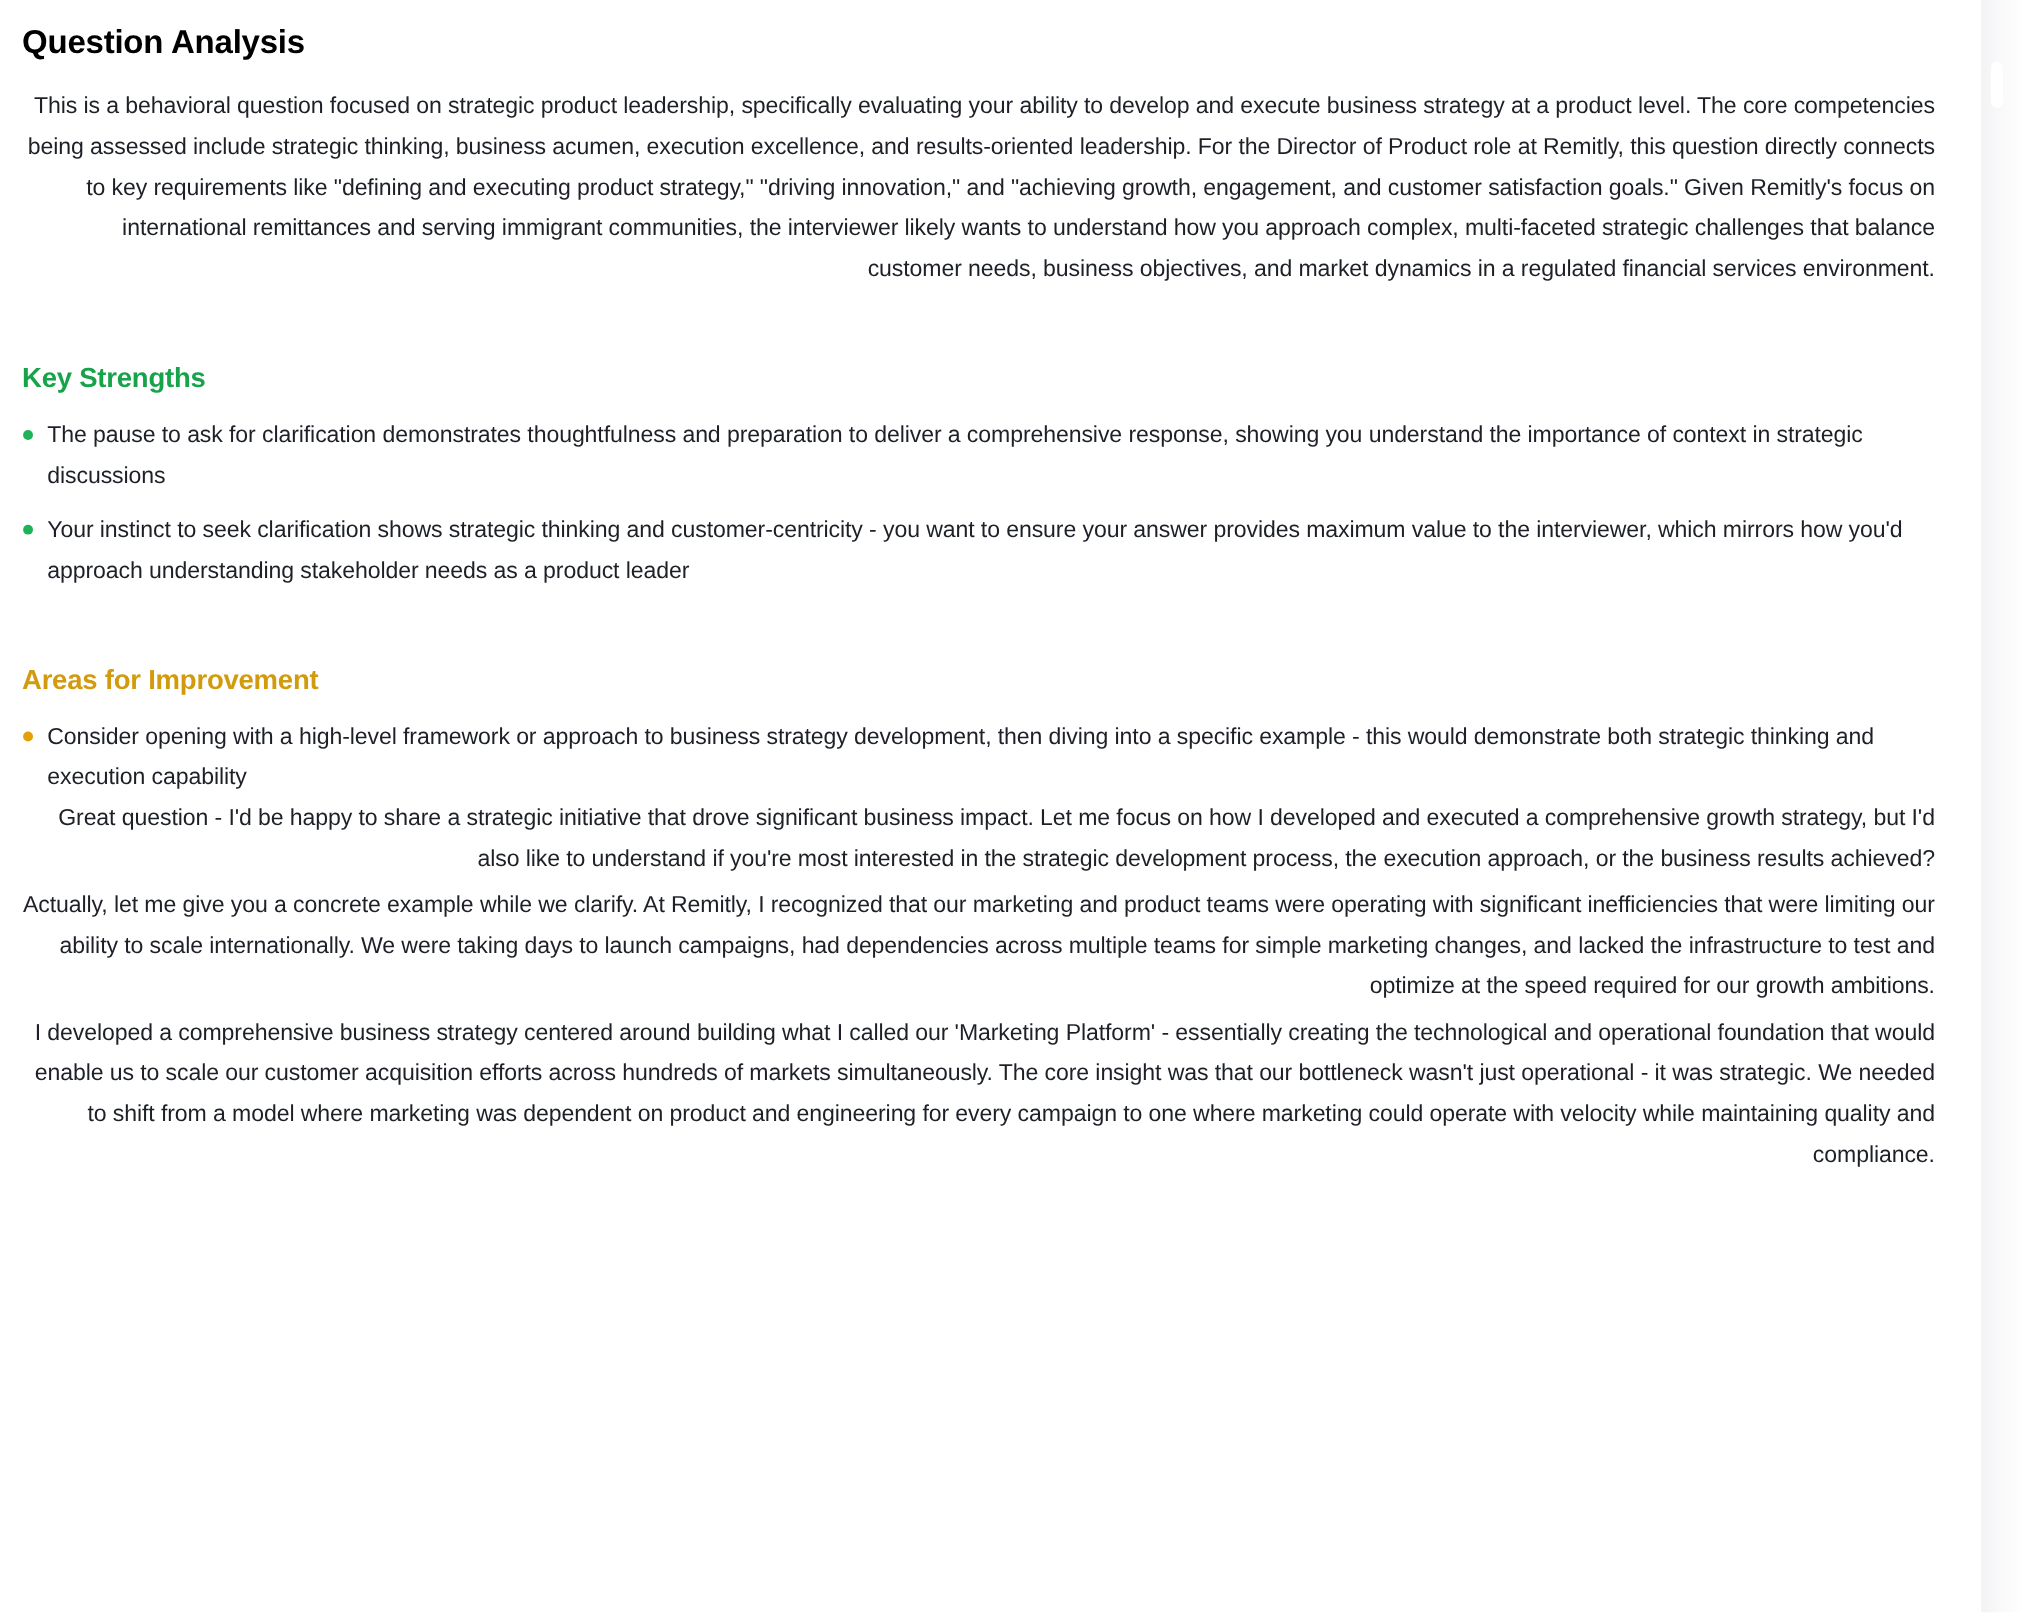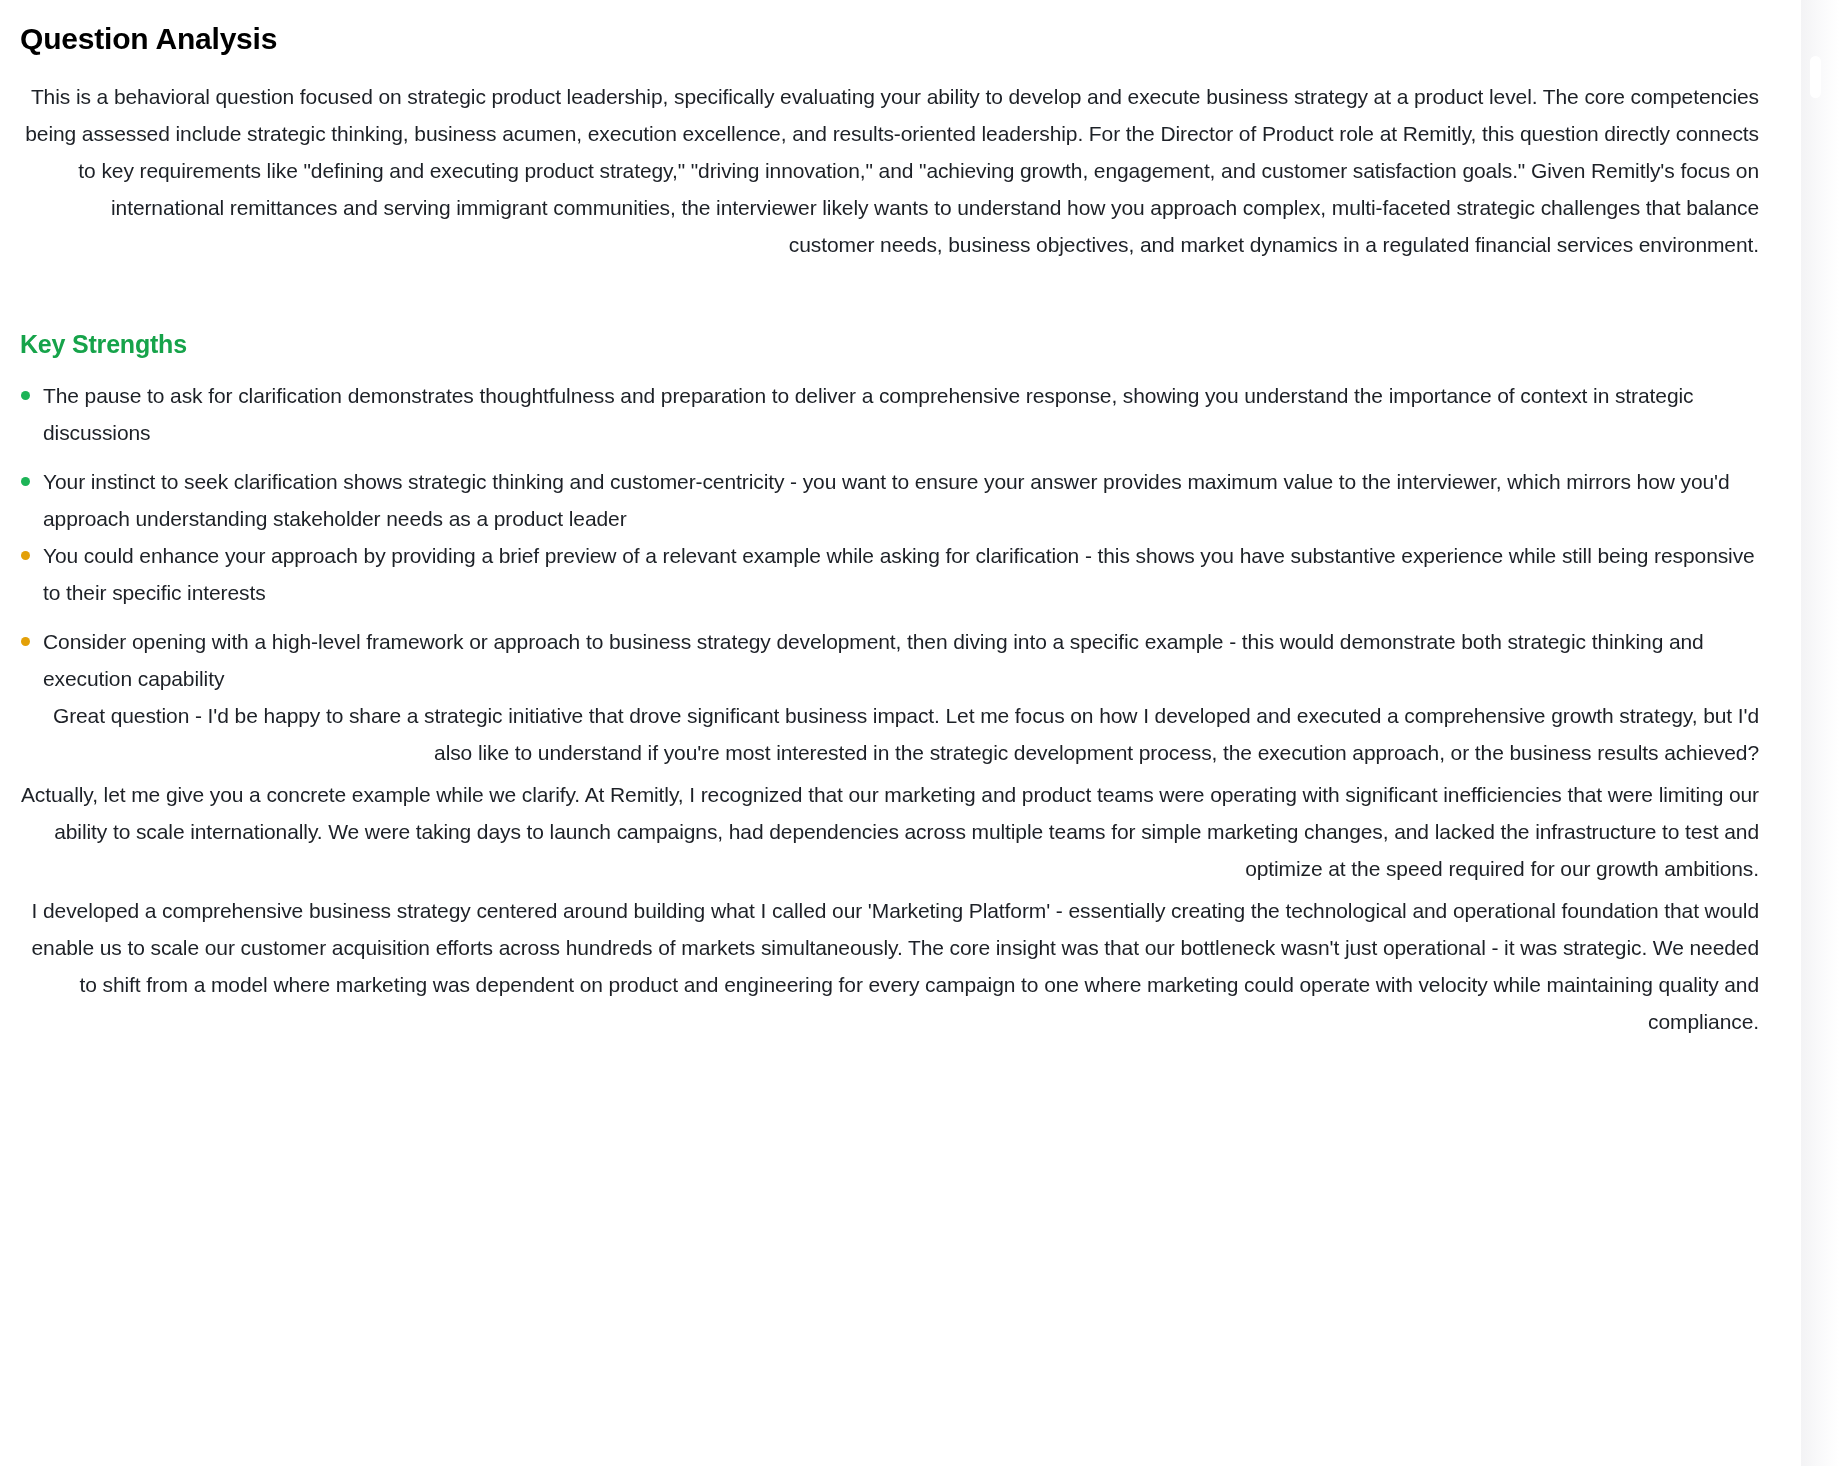--- a/index.html
+++ b/index.html
@@ -102,26 +102,23 @@
     <li>
       <span class="dot dot-green"></span>
       <span>The pause to ask for clarification demonstrates thoughtfulness and preparation to deliver a comprehensive response, showing you understand the importance of context in strategic discussions</span>
     </li>
     <li>
       <span class="dot dot-green"></span>
       <span>Your instinct to seek clarification shows strategic thinking and customer-centricity - you want to ensure your answer provides maximum value to the interviewer, which mirrors how you'd approach understanding stakeholder needs as a product leader</span>
     </li>
   </ul>
 
+  <h2 class="section-heading amber">Areas for Improvement</h2>
 
   <ul class="bullet-list">
-    <li>
-      <span class="dot dot-amber"></span>
-      <span>You could enhance your approach by providing a brief preview of a relevant example while asking for clarification - this shows you have substantive experience while still being responsive to their specific interests</span>
-    </li>
     <li>
       <span class="dot dot-amber"></span>
       <span>Consider opening with a high-level framework or approach to business strategy development, then diving into a specific example - this would demonstrate both strategic thinking and execution capability</span>
     </li>
   </ul>
 
 
   <p class="body-text">Great question - I'd be happy to share a strategic initiative that drove significant business impact. Let me focus on how I developed and executed a comprehensive growth strategy, but I'd also like to understand if you're most interested in the strategic development process, the execution approach, or the business results achieved?</p>
   <p class="body-text">Actually, let me give you a concrete example while we clarify. At Remitly, I recognized that our marketing and product teams were operating with significant inefficiencies that were limiting our ability to scale internationally. We were taking days to launch campaigns, had dependencies across multiple teams for simple marketing changes, and lacked the infrastructure to test and optimize at the speed required for our growth ambitions.</p>
   <p class="body-text">I developed a comprehensive business strategy centered around building what I called our 'Marketing Platform' - essentially creating the technological and operational foundation that would enable us to scale our customer acquisition efforts across hundreds of markets simultaneously. The core insight was that our bottleneck wasn't just operational - it was strategic. We needed to shift from a model where marketing was dependent on product and engineering for every campaign to one where marketing could operate with velocity while maintaining quality and compliance.</p>

